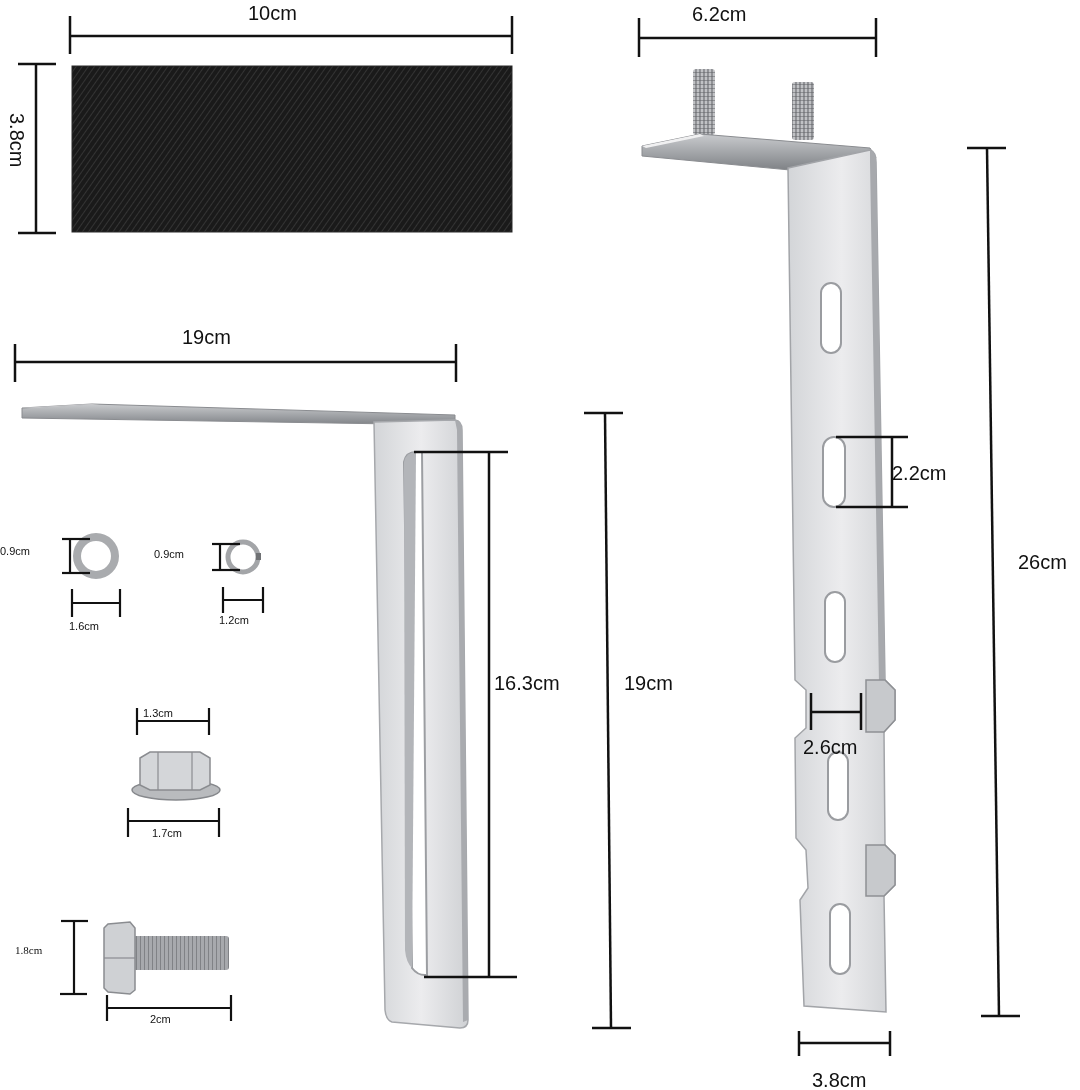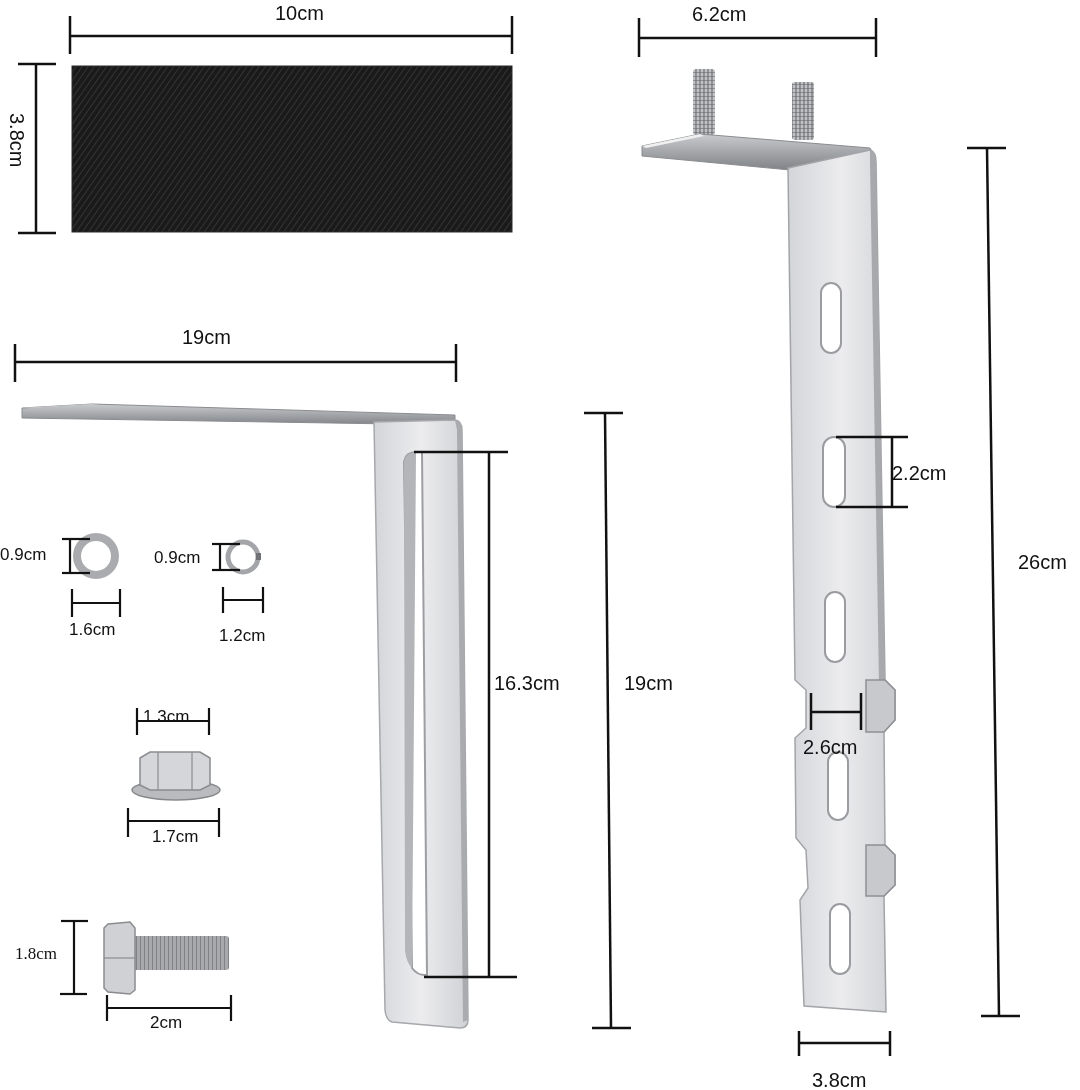--- a/index.html
+++ b/index.html
@@ -1,20 +1,20 @@
 <!DOCTYPE html>
 <html><head>
 <meta charset="utf-8">
 <style>
   html, body { margin:0; padding:0; background:#ffffff; }
   body { width:1080px; height:1090px; position:relative; overflow:hidden;
          font-family:"Liberation Sans", "DejaVu Sans", sans-serif; color:#111; }
   svg.canvas { position:absolute; left:0; top:0; }
   .lbl { position:absolute; font-size:20px; line-height:1; white-space:nowrap; color:#111; }
-  .lbl.sm { font-size:17px; }
+  .lbl.sm { font-size:11px; }
   .lbl.rot { transform-origin:left top; transform:rotate(90deg); }
 </style>
 </head>
 <body>
 
 <svg class="canvas" width="1080" height="1090" viewBox="0 0 1080 1090">
   <defs>
     <pattern id="weave" width="5" height="5" patternUnits="userSpaceOnUse" patternTransform="rotate(35)">
       <rect width="5" height="5" fill="#1a1a1a"></rect>
       <line x1="0" y1="0" x2="0" y2="5" stroke="#3a3a3a" stroke-width="1.6"></line>
@@ -187,36 +187,36 @@
     <line x1="60" y1="994" x2="87" y2="994"></line>
     <line x1="74" y1="921" x2="74" y2="994"></line>
   </g>
   <g stroke="#111" stroke-width="2.2">
     <line x1="107" y1="995" x2="107" y2="1021"></line>
     <line x1="231" y1="995" x2="231" y2="1021"></line>
     <line x1="107" y1="1008" x2="231" y2="1008"></line>
   </g>
 </svg>
 
-<div class="lbl" style="left:248px;top:3px;margin-left:27px;">10cm</div>
+<div class="lbl" style="left:248px;top:3px;">10cm</div>
 <div class="lbl rot" style="left:27px;top:113px;">3.8cm</div>
 
 <div class="lbl" style="left:672px;top:4px;margin-left:20px;">6.2cm</div>
 
 <div class="lbl" style="left:182px;top:327px;">19cm</div>
 <div class="lbl" style="left:494px;top:673px;">16.3cm</div>
 <div class="lbl" style="left:624px;top:673px;">19cm</div>
 
 <div class="lbl" style="left:892px;top:463px;">2.2cm</div>
 <div class="lbl" style="left:1018px;top:552px;">26cm</div>
 <div class="lbl" style="left:803px;top:737px;">2.6cm</div>
 <div class="lbl" style="left:812px;top:1070px;">3.8cm</div>
 
 <div class="lbl sm" style="left:0px;top:546px;">0.9cm</div>
 <div class="lbl sm" style="left:69px;top:621px;text-align:right;">1.6cm</div>
 <div class="lbl sm" style="left:154px;top:549px;">0.9cm</div>
-<div class="lbl sm" style="left:219px;top:615px;margin-top:12px;">1.2cm</div>
+<div class="lbl sm" style="left:219px;top:615px;">1.2cm</div>
 
 <div class="lbl sm" style="left:143px;top:708px;">1.3cm</div>
 <div class="lbl sm" style="left:152px;top:828px;">1.7cm</div>
 
 <div class="lbl sm" style="left:15px;top:945px;font-family:Liberation Serif, serif;">1.8cm</div>
 <div class="lbl sm" style="left:150px;top:1014px;">2cm</div>
 
 </body></html>

